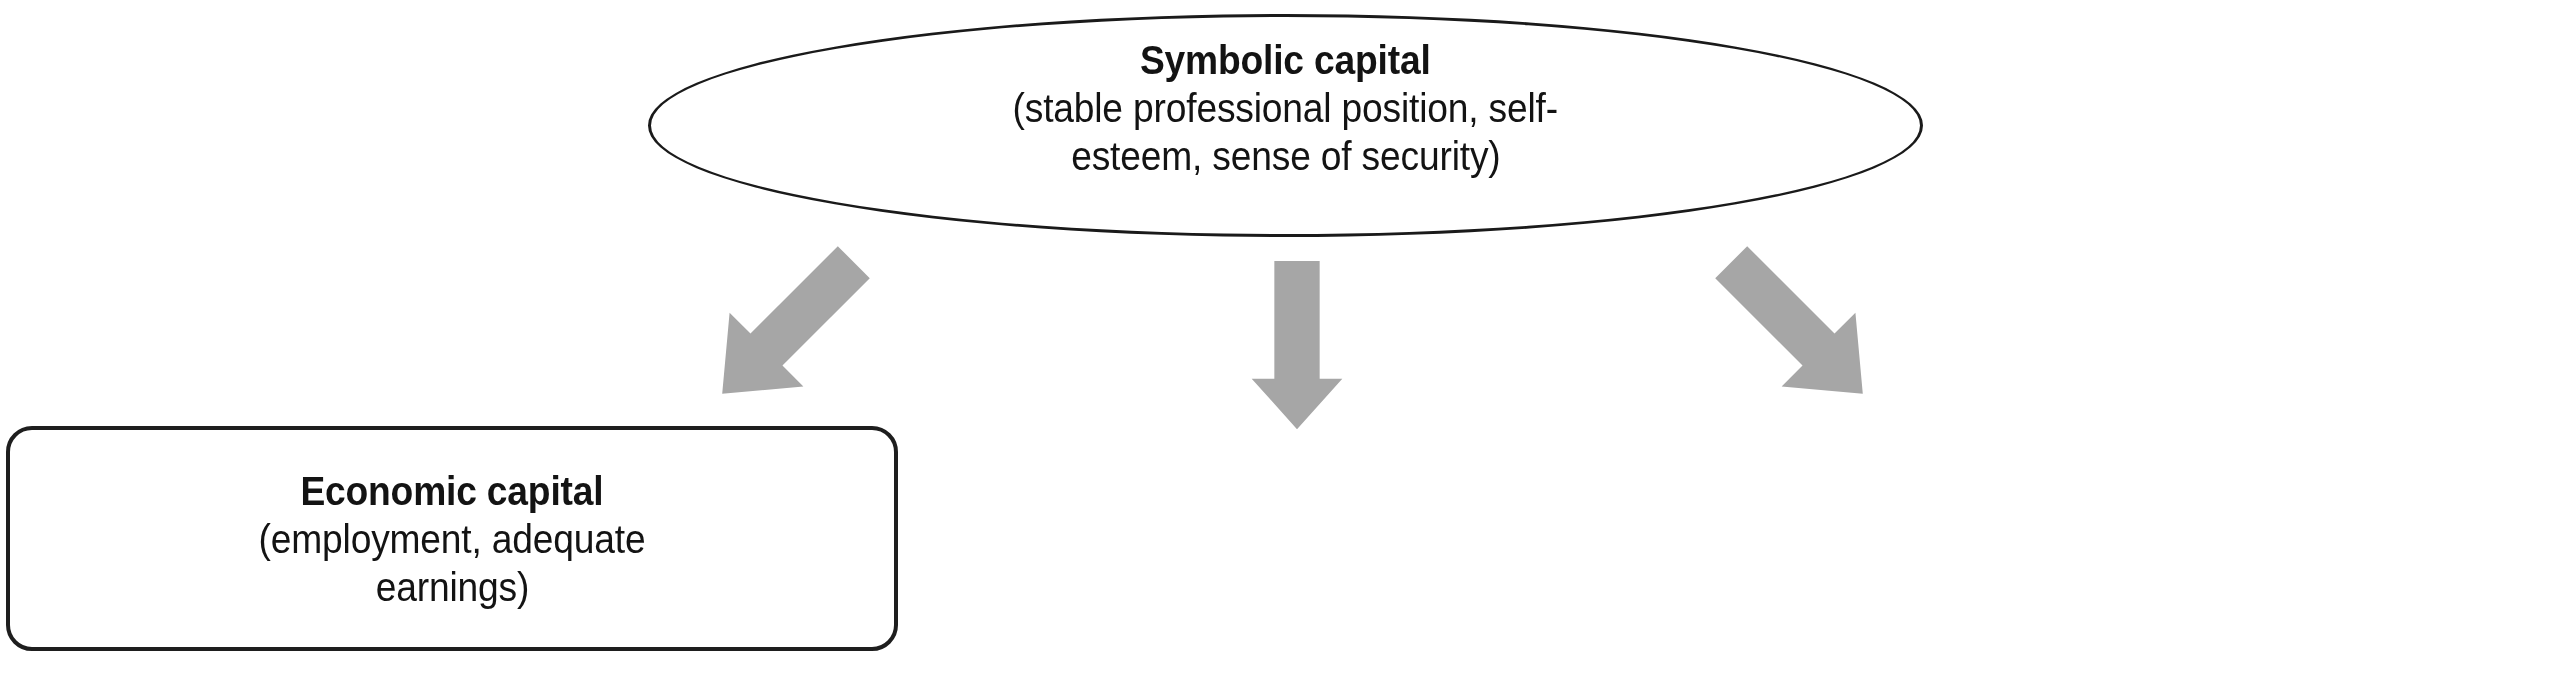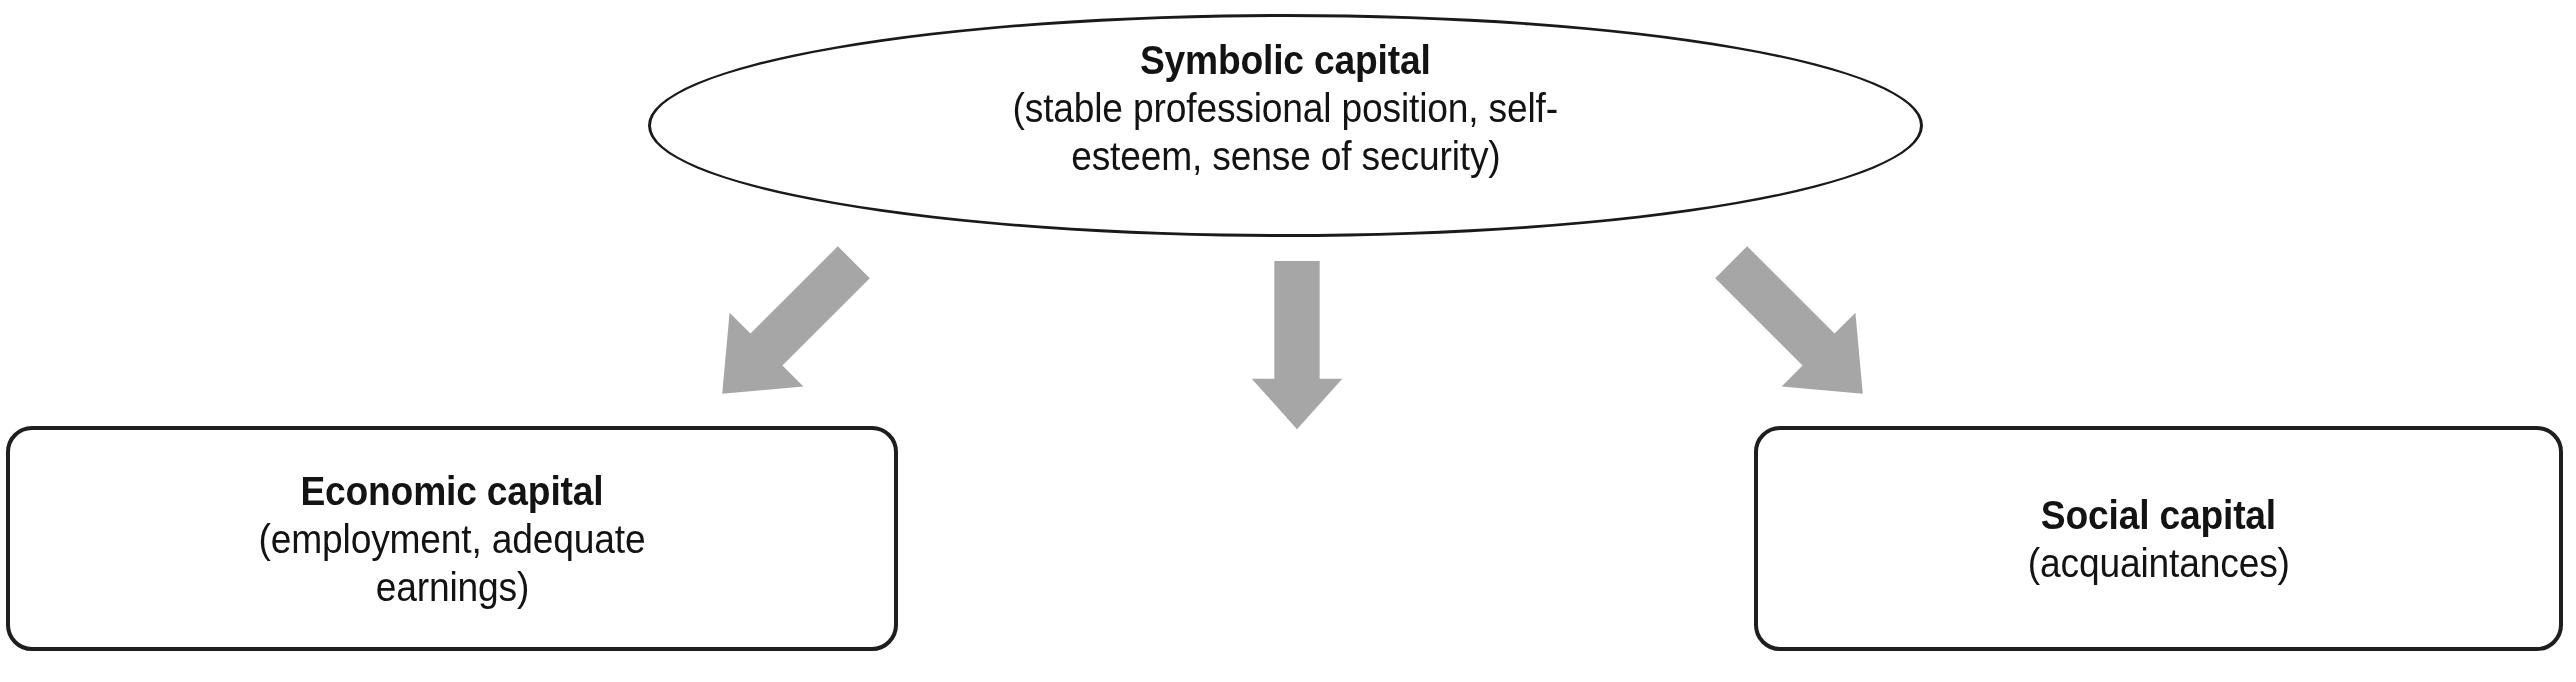--- a/index.html
+++ b/index.html
@@ -122,19 +122,15 @@
     </svg>
   </div>
 
   <div id="box-economic" class="box-node">
     <div class="node-title">Economic capital</div>
     <div class="node-sub">(employment, adequate</div>
     <div class="node-sub">earnings)</div>
   </div>
 
 
-  <div id="box-social" class="box-node">
-    <div class="node-title">Social capital</div>
-    <div class="node-sub">(acquaintances)</div>
-  </div>
 
 </div>
 
 
 </body></html>

